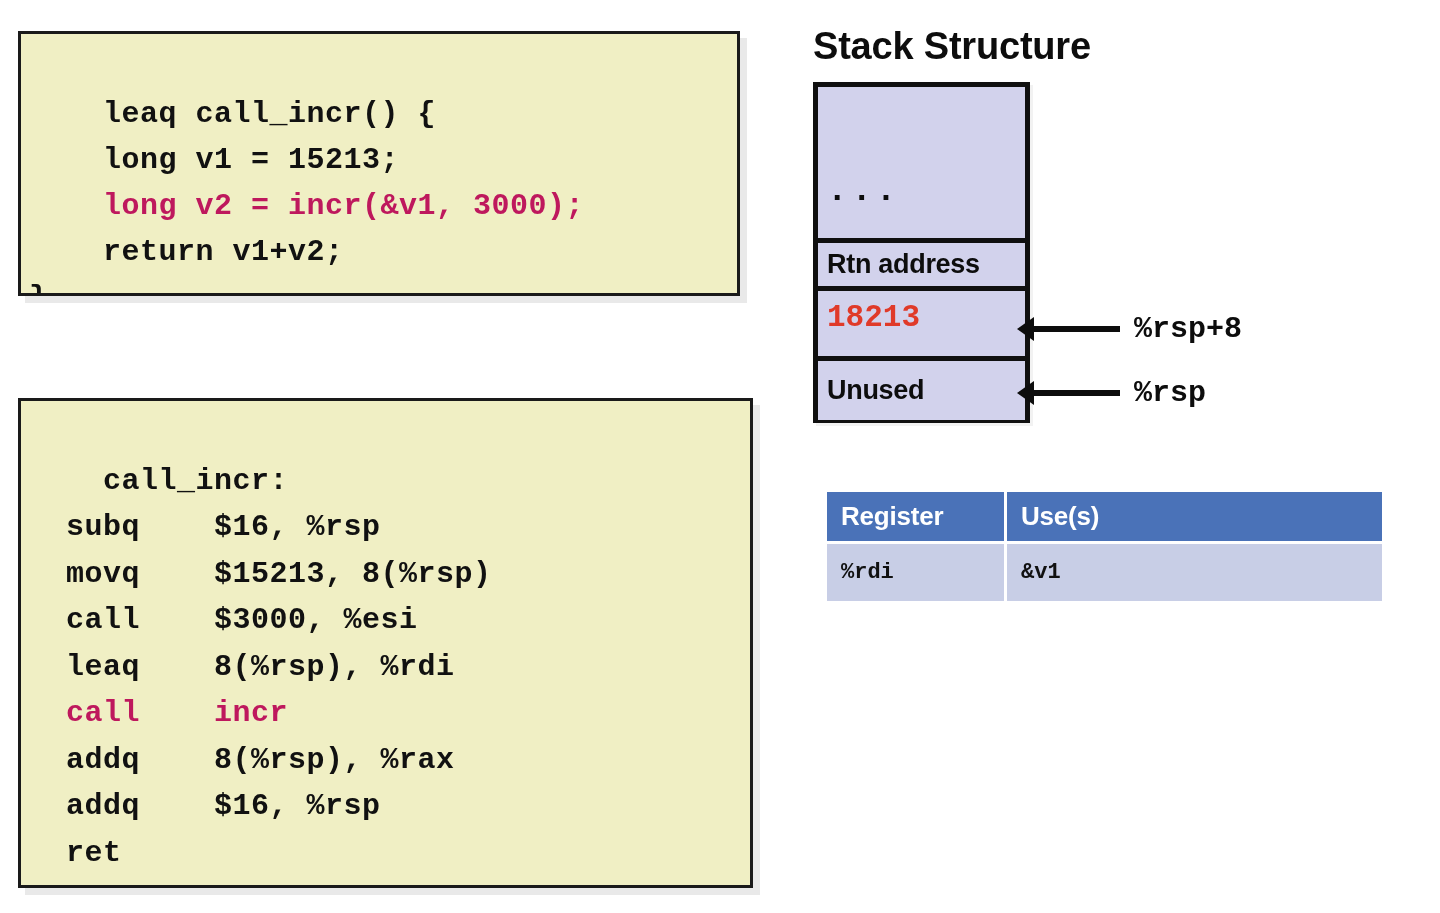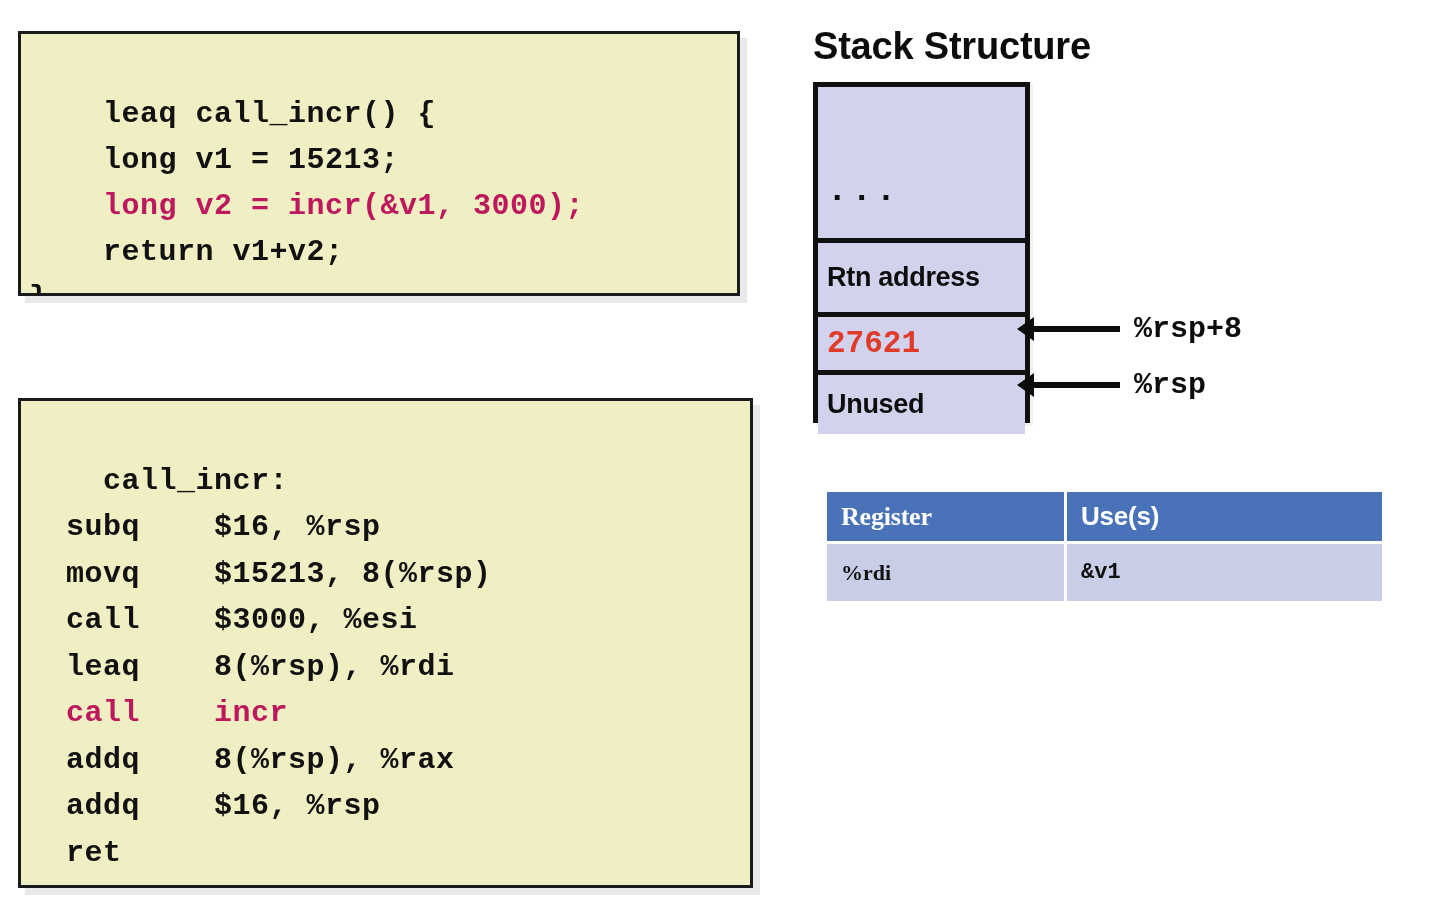--- a/index.html
+++ b/index.html
@@ -91,34 +91,35 @@
   .stack-cell + .stack-cell { border-top: 5px solid #101010; }
   #cell-ellipsis {
     height: 151px;
     font-family: "Liberation Mono", "DejaVu Sans Mono", monospace;
     font-size: 34px;
     letter-spacing: 4px;
     align-items: flex-end;
     padding-bottom: 28px;
   }
   #cell-rtn {
-    height: 74px;
+    height: 48px;
     font-size: 27px;
     letter-spacing: -0.3px;
   }
   #cell-value {
     height: 58px;
     font-family: "Liberation Mono", "DejaVu Sans Mono", monospace;
     font-size: 31px;
     color: #e03a29;
   }
   #cell-unused {
     height: 64px;
     font-size: 27px;
     letter-spacing: -0.3px;
+    margin-top: 12px;
   }
 
   
   .ptr-row {
     position: absolute;
     display: flex;
     align-items: center;
     justify-content: center;
   }
   .ptr-arrow {
@@ -140,21 +141,21 @@
     border-right: 17px solid #0d0d0d;
   }
   .ptr-label {
     font-family: "Liberation Mono", "DejaVu Sans Mono", monospace;
     font-size: 30px;
     font-weight: bold;
     color: #0d0d0d;
     white-space: pre;
   }
   #ptr-rsp8 { left: 1032px; top: 312px; }
-  #ptr-rsp  { left: 1032px; top: 368px; }
+  #ptr-rsp  { left: 1032px; top: 376px; }
 
   
   #register-table {
     position: absolute;
     left: 827px;
     top: 492px;
     width: 555px;
     border-collapse: separate;
     border-spacing: 0;
     table-layout: fixed;
@@ -166,21 +167,21 @@
   }
   #register-table th {
     background: #4a72b8;
     color: #ffffff;
     font-size: 26px;
     font-weight: bold;
     height: 52px;
     letter-spacing: -0.2px;
     border-bottom: 3px solid #ffffff;
   }
-  #register-table th.col-reg, #register-table td.col-reg { width: 240px; font-family: Liberation Serif, serif; }
+  #register-table th.col-reg, #register-table td.col-reg { width: 180px; }
   #register-table th.col-reg { border-right: 3px solid #ffffff; }
   #register-table td {
     font-family: "Liberation Mono", "DejaVu Sans Mono", monospace;
     font-size: 22px;
     font-weight: bold;
     color: #111111;
     height: 60px;
   }
   #register-table tr.row-a td { background: #c8cee6; }
   #register-table tr.row-b td { background: #e8eaf4; }
@@ -213,21 +214,21 @@
 <span>  addq    $16, %rsp</span>
 <span>  ret</span>
   </div>
 </div>
 
 <div id="stack-title">Stack Structure</div>
 
 <div id="stack-diagram">
   <div class="stack-cell" id="cell-ellipsis">...</div>
   <div class="stack-cell" id="cell-rtn">Rtn address</div>
-  <div class="stack-cell" id="cell-value">27621</div>
+  <div class="stack-cell" id="cell-value">18213</div>
   <div class="stack-cell" id="cell-unused">Unused</div>
 </div>
 
 <div class="ptr-row" id="ptr-rsp8">
   <span class="ptr-arrow"></span>
   <span class="ptr-label">%rsp+8</span>
 </div>
 <div class="ptr-row" id="ptr-rsp">
   <span class="ptr-arrow"></span>
   <span class="ptr-label">%rsp</span>

